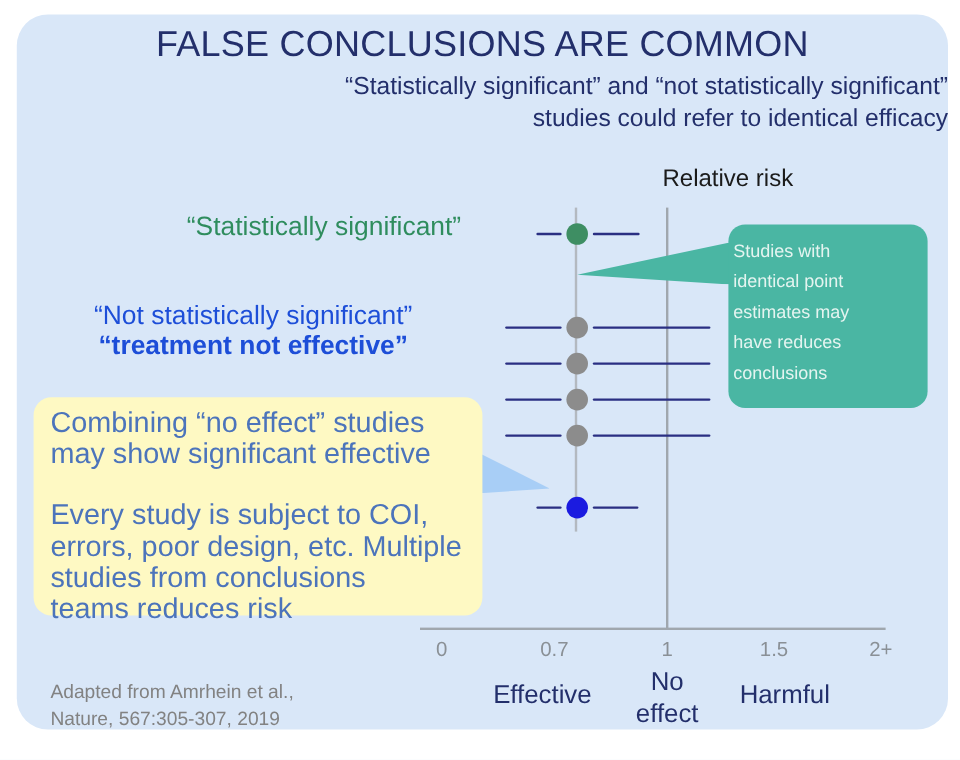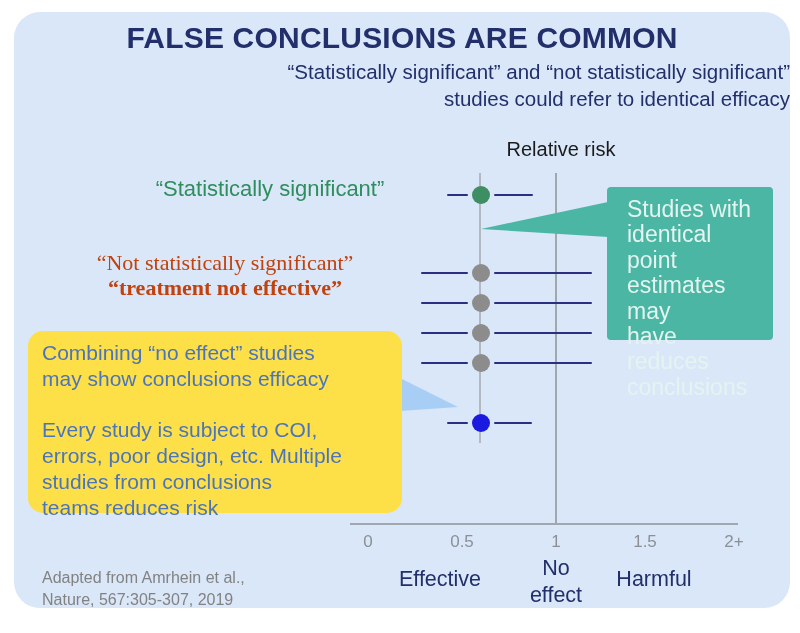--- a/index.html
+++ b/index.html
@@ -1,50 +1,50 @@
 <!DOCTYPE html>
 <html><head>
 <meta charset="utf-8">
 <style>
   html,body{margin:0;padding:0;background:#fff;}
   .stage{position:relative;width:800px;height:633px;background:#ffffff;
          font-family:"Liberation Sans",sans-serif;overflow:hidden;}
   .card{position:absolute;left:14px;top:12px;width:776px;height:596px;
         background:#d9e7f8;border-radius:26px;}
   .title{position:absolute;left:14px;top:21px;width:776px;text-align:center;
-         font-size:30px;font-weight:bold;color:#232f6b;letter-spacing:.2px;}
+         font-size:30px;font-weight:normal;color:#232f6b;letter-spacing:.2px;}
   .subtitle{position:absolute;left:14px;top:58px;width:776px;text-align:right;
             font-size:20.5px;line-height:27px;color:#232f6b;}
-  .axis-title{position:absolute;left:461px;top:138px;width:200px;text-align:center;
+  .axis-title{position:absolute;left:461px;top:138px;width:200px;text-align:right;
               font-size:20px;color:#1b1b1b;}
   .vline{position:absolute;width:2px;}
   .guide-line{left:479px;top:173px;height:270px;background:#b3b9c0;}
   .ref-line{left:555px;top:173px;height:351px;background:#a0a7ae;}
   .axis-line{position:absolute;left:350px;top:523px;width:388px;height:2px;background:#a0a7ae;}
   .tick{position:absolute;top:532px;width:44px;text-align:center;
         font-size:17px;color:#8a9096;}
   .ci-seg{position:absolute;height:2.5px;background:#2a2f82;border-radius:1px;}
   .dot{position:absolute;width:18px;height:18px;border-radius:50%;}
   .row-label{position:absolute;text-align:center;font-size:22px;line-height:25px;}
   .row-label .l2{font-weight:bold;}
   .sig-label{left:120px;width:300px;top:176px;color:#2f8d5e;}
-  .nonsig-label{left:58px;width:334px;top:250px;color:#c2410c;font-family:Liberation Serif, serif;}
+  .nonsig-label{left:44px;width:334px;top:250px;color:#1d4ed8;}
   .callout-teal{position:absolute;left:607px;top:187px;width:166px;height:153px;
-                background:#4ab6a3;border-radius:4px;color:#e4f4f0;
-                font-size:23px;line-height:25.4px;padding:10px 20px;box-sizing:border-box;}
+                background:#4ab6a3;border-radius:14px;color:#e4f4f0;
+                font-size:15px;line-height:25.4px;padding:10px 4px;box-sizing:border-box;}
   .tail-teal{position:absolute;left:481px;top:202px;width:127px;height:35px;background:#4ab6a3;
              clip-path:polygon(0% 77%,100% 0%,100% 100%);}
   .callout-blue{position:absolute;left:28px;top:331px;width:374px;height:182px;
-                background:#fde047;border-radius:15px;color:#4c74bb;
-                font-size:21px;line-height:25.8px;padding:9px 0 0 14px;box-sizing:border-box;}
+                background:#fef9c3;border-radius:15px;color:#4c74bb;
+                font-size:24px;line-height:25.8px;padding:9px 0 0 14px;box-sizing:border-box;}
   .callout-blue .para2{margin-top:25.8px;}
   .tail-blue{position:absolute;left:400px;top:378px;width:58px;height:33px;background:#a8cef6;
              clip-path:polygon(0% 0%,0% 100%,100% 88%);}
   .region-label{position:absolute;font-size:21.5px;color:#232f6b;text-align:center;}
-  .region-effective{left:380px;width:120px;top:567px;}
+  .region-effective{left:392px;width:120px;top:567px;}
   .region-noeffect{left:506px;width:100px;top:555px;line-height:27px;}
   .region-harmful{left:594px;width:120px;top:567px;}
   .attribution{position:absolute;left:42px;top:567px;font-size:16px;
                line-height:21.5px;color:#828282;}
 </style>
 </head>
 <body>
 
 <div class="stage">
   <div class="card"></div>
@@ -55,21 +55,21 @@
     <div>studies could refer to identical efficacy</div>
   </div>
 
   <div class="axis-title">Relative risk</div>
 
   <div class="vline guide-line"></div>
   <div class="vline ref-line"></div>
   <div class="axis-line"></div>
   <div id="ticks-layer">
       <span class="tick" style="left: 346px;">0</span>
-      <span class="tick" style="left: 440px;">0.5</span>
+      <span class="tick" style="left: 440px;">0.7</span>
       <span class="tick" style="left: 534px;">1</span>
       <span class="tick" style="left: 623px;">1.5</span>
       <span class="tick" style="left: 712px;">2+</span>
     </div>
 
   <div class="row-label sig-label">
     <div class="l1">“Statistically significant”</div>
   </div>
   <div class="row-label nonsig-label">
     <div class="l1">“Not statistically significant”</div>
@@ -103,21 +103,21 @@
       <div class="dot" style="left: 471.8px; top: 354px; background: rgb(140, 140, 140);"></div>
       <div class="ci-seg" style="left: 446.96px; top: 421.75px; width: 20.84px;"></div>
       <div class="ci-seg" style="left: 493.8px; top: 421.75px; width: 37.76px;"></div>
       <div class="dot" style="left: 471.8px; top: 414px; background: rgb(27, 27, 224);"></div>
     </div>
 
   <div class="tail-blue"></div>
   <div class="callout-blue">
     <div class="para1">
       <div>Combining “no effect” studies</div>
-      <div>may show conclusions efficacy</div>
+      <div>may show significant effective</div>
     </div>
     <div class="para2">
       <div>Every study is subject to COI,</div>
       <div>errors, poor design, etc. Multiple</div>
       <div>studies from conclusions</div>
       <div>teams reduces risk</div>
     </div>
   </div>
 
   <div class="region-label region-effective">Effective</div>

